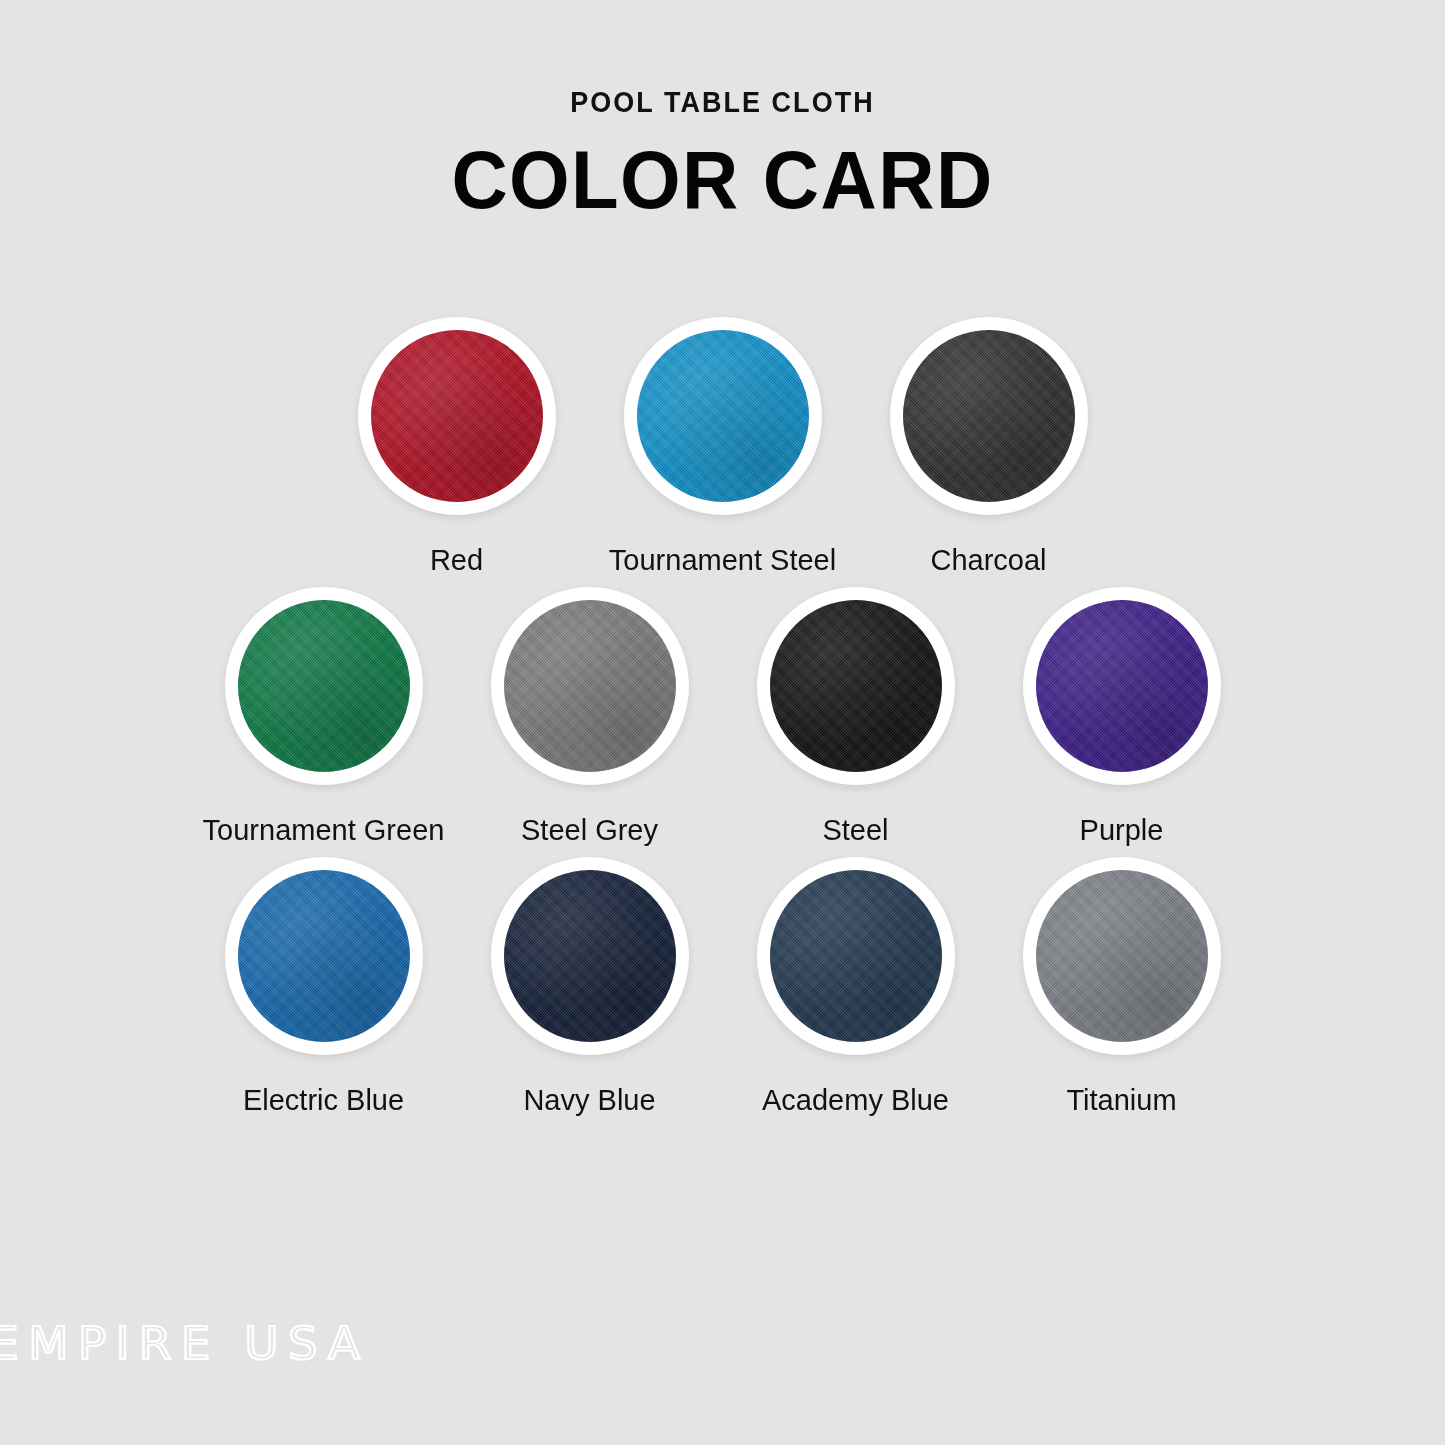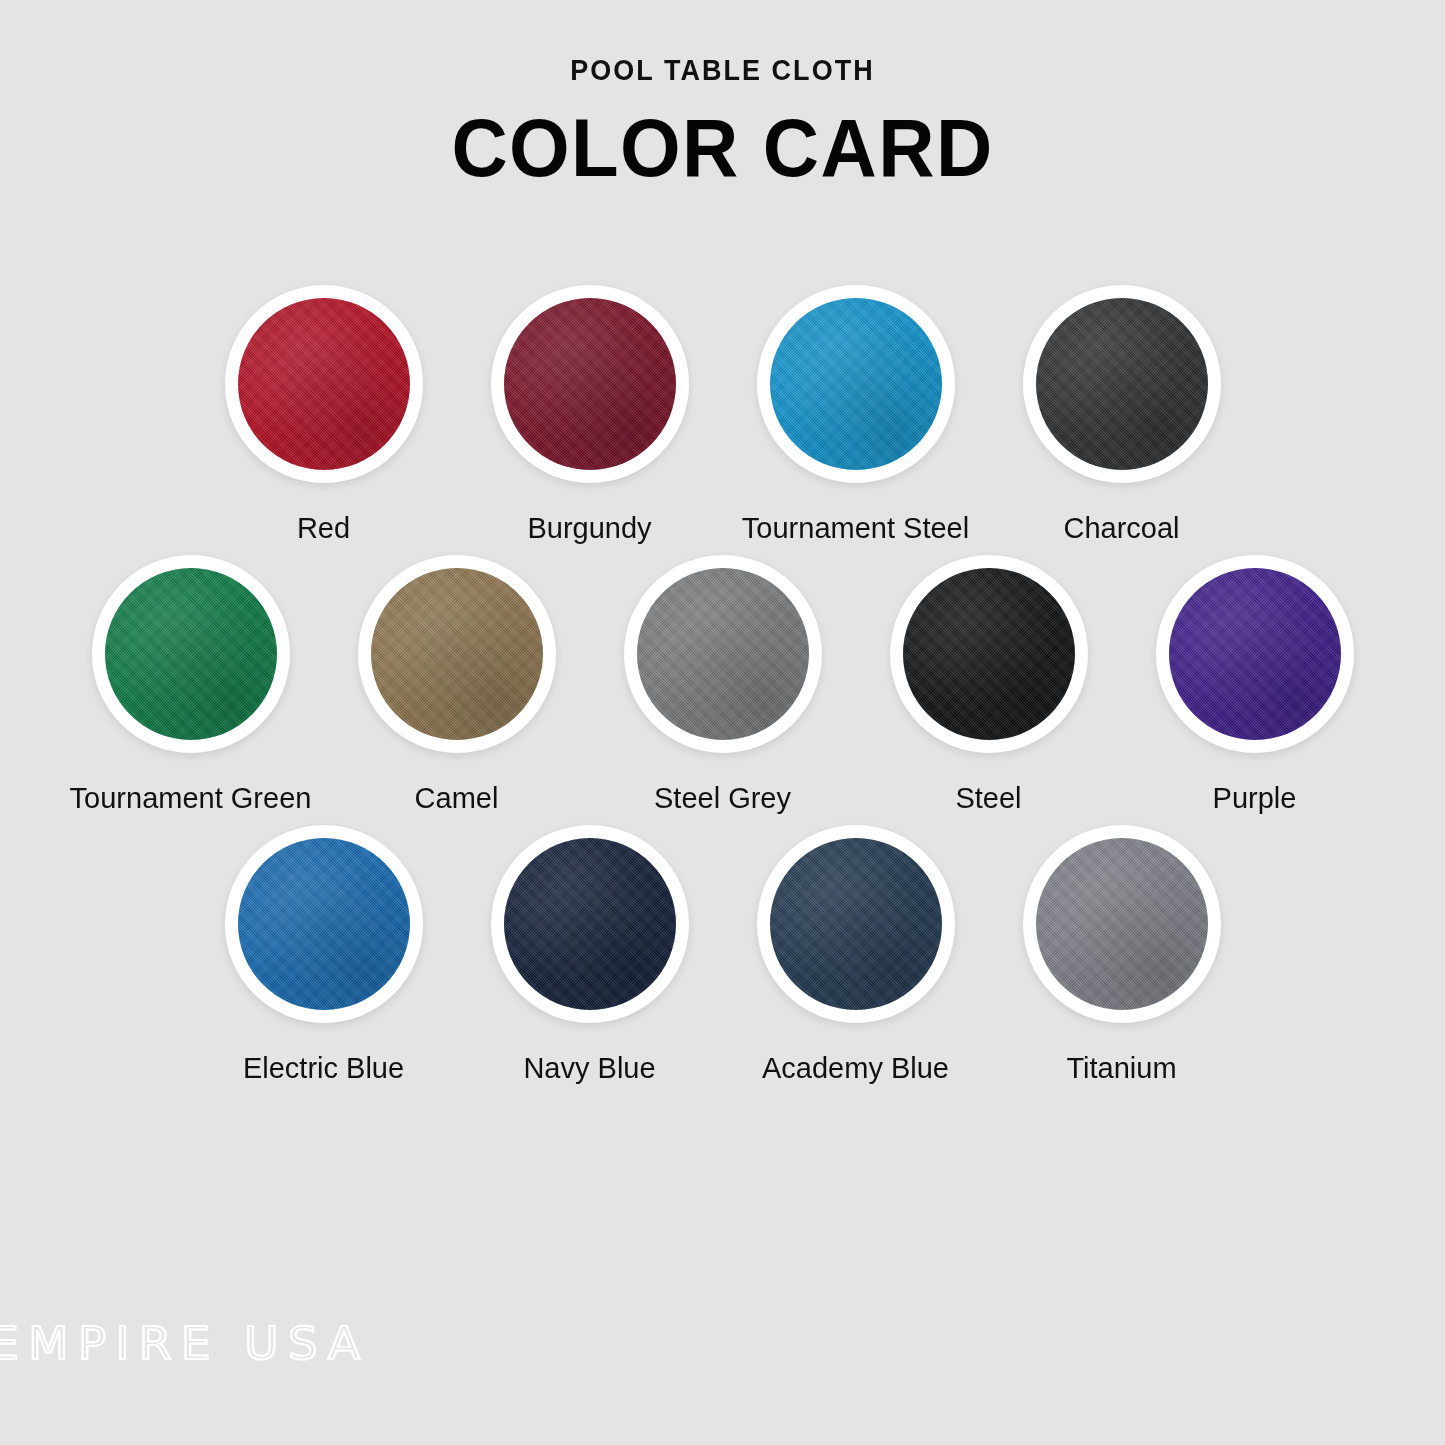--- a/index.html
+++ b/index.html
@@ -19,21 +19,21 @@
     width: 1445px;
     height: 1445px;
     position: relative;
     display: flex;
     flex-direction: column;
     align-items: center;
   }
 
   
   .header {
-    margin-top: 56px;
+    margin-top: 88px;
     text-align: center;
     width: 100%;
   }
   .subtitle {
     font-size: 29px;
     font-weight: bold;
     letter-spacing: 2.2px;
     color: #111111;
     line-height: 1;
     transform: scaleX(0.93);
@@ -158,50 +158,38 @@
 
     <div class="row r1">
       <div class="cell">
         <div class="ring">
           <div class="swatch" style="background-color: rgb(179, 16, 36);"></div>
         </div>
         <div class="label">Red</div>
       </div>
       <div class="cell">
         <div class="ring">
-          <div class="swatch" style="background-color: rgb(122, 18, 40);"></div>
-        </div>
-        <div class="label">Burgundy</div>
-      </div>
-      <div class="cell">
-        <div class="ring">
           <div class="swatch" style="background-color: rgb(16, 147, 204);"></div>
         </div>
         <div class="label">Tournament Steel</div>
       </div>
       <div class="cell">
         <div class="ring">
           <div class="swatch" style="background-color: rgb(45, 47, 49);"></div>
         </div>
         <div class="label">Charcoal</div>
       </div>
     </div>
 
     <div class="row r2">
       <div class="cell">
         <div class="ring">
           <div class="swatch" style="background-color: rgb(13, 122, 69);"></div>
         </div>
         <div class="label">Tournament Green</div>
-      </div>
-      <div class="cell">
-        <div class="ring">
-          <div class="swatch" style="background-color: rgb(141, 117, 80);"></div>
-        </div>
-        <div class="label">Camel</div>
       </div>
       <div class="cell">
         <div class="ring">
           <div class="swatch" style="background-color: rgb(122, 123, 125);"></div>
         </div>
         <div class="label">Steel Grey</div>
       </div>
       <div class="cell">
         <div class="ring">
           <div class="swatch" style="background-color: rgb(17, 18, 20);"></div>

